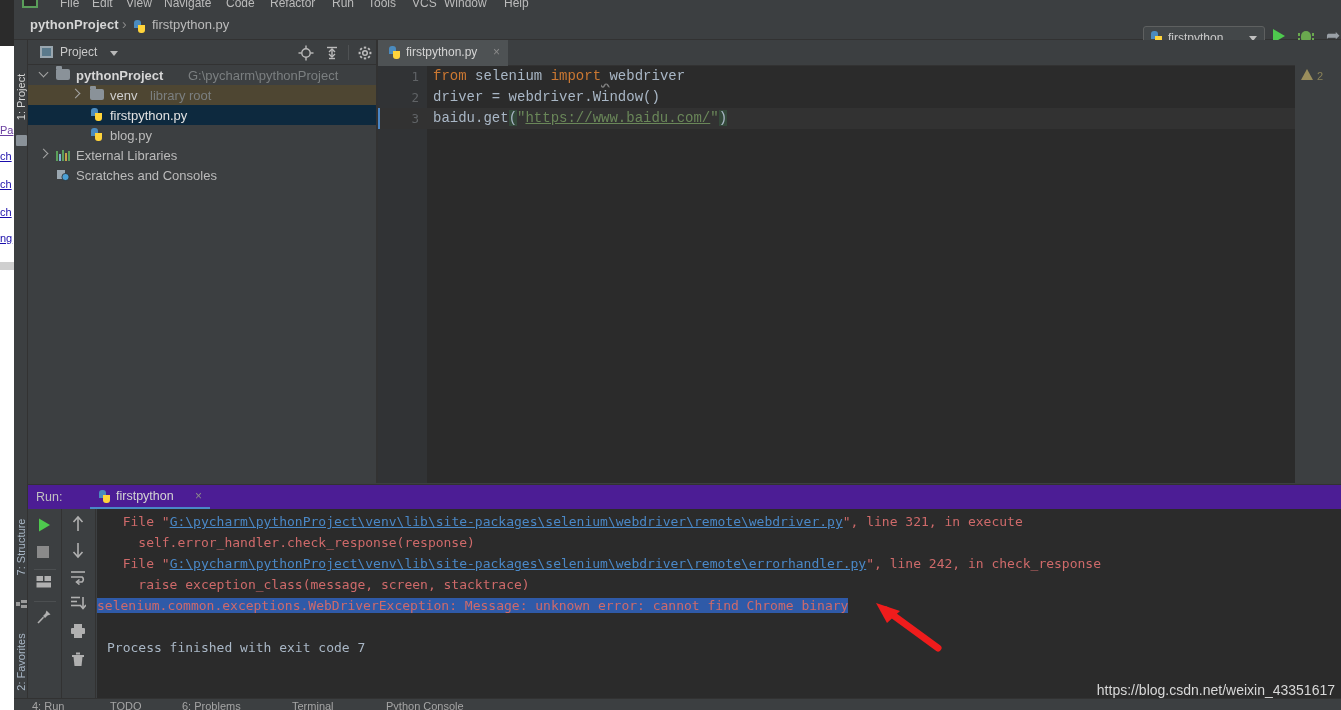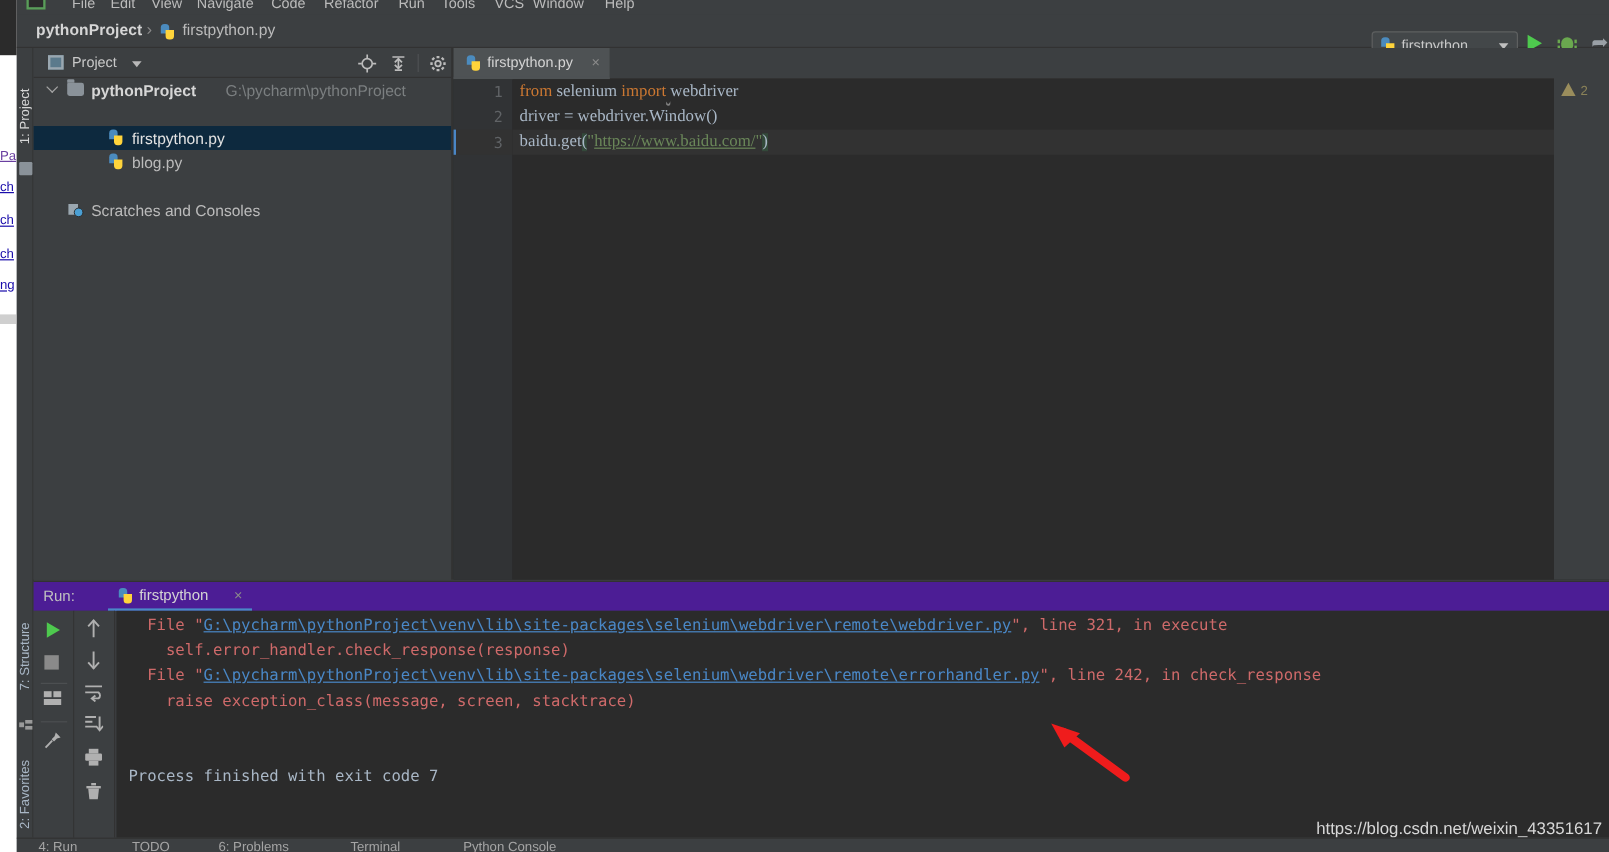--- a/index.html
+++ b/index.html
@@ -143,21 +143,21 @@
   .etab .cl { position: absolute; right: 8px; top: 5px; font-size: 12px; color: #8b8b8b; }
 
   .gutter { position: absolute; left: 0; top: 26px; width: 49px; height: 417px;
      background: #313335; }
   .lnum { position: absolute; right: 8px; font-size: 12.5px; color: #606366;
      font-family: "DejaVu Sans Mono", monospace; }
   .caretline-gutter { position:absolute; left:0; width:49px; height:21px; background:#323232;}
   .caretmark { position:absolute; left:0; width:2px; height:21px; background:#4a86c5;}
 
   .codearea { position: absolute; left: 49px; top: 26px; width: 914px; height: 417px;
-     background: #2b2b2b; font-family: Liberation Serif, serif; font-size: 14px; }
+     background: #2b2b2b; font-family: Liberation Mono, monospace; font-size: 14px; }
   .cline { position: absolute; left: 6px; white-space: pre; line-height: 21px; height: 21px; }
   .caretrow { position: absolute; left: 0; width: 914px; height: 21px; background: #323232; }
   .kw { color: #cc7832; }
   .id { color: #a9b7c6; }
   .str { color: #6a8759; }
   .brk { color: #a9b7c6; }
   .wave { text-decoration: underline wavy #808080; text-underline-offset: 3px; }
   .link-str { color: #6a8759; text-decoration: underline; }
 
   .rgutter { position: absolute; left: 1295px; top: 40px; width: 46px; height: 443px;
@@ -329,37 +329,54 @@
 
     <div class="proj-tree">
 
       <div class="trow" style="top:0">
         <div class="arrow down" style="left:12px; top:4px;"></div>
         <div class="folder" style="left:28px"></div>
         <div class="tlabel" style="left:48px; font-weight:bold; color:#d6d6d6;">pythonProject</div>
         <div class="tsub" style="left:160px">G:\pycharm\pythonProject</div>
       </div>
 
+      <div class="trow sel-venv" style="top:20px">
+        <div class="arrow right" style="left:44px; top:5px;"></div>
+        <div class="folder" style="left:62px"></div>
+        <div class="tlabel" style="left:82px; color:#cfcfcf;">venv</div>
+        <div class="tsub" style="left:122px">library root</div>
+      </div>
 
       <div class="trow sel-file" style="top:40px">
         <span class="pyicon" style="position:absolute;left:62px;top:3px">
             <i class="b"></i>
             <i class="y"></i>
           </span>
         <div class="tlabel" style="left:82px; color:#e2e2e2;">firstpython.py</div>
       </div>
 
       <div class="trow" style="top:60px">
         <span class="pyicon" style="position:absolute;left:62px;top:3px">
             <i class="b"></i>
             <i class="y"></i>
           </span>
         <div class="tlabel" style="left:82px;">blog.py</div>
       </div>
 
+      <div class="trow" style="top:80px">
+        <div class="arrow right" style="left:12px; top:5px;"></div>
+        <div class="libicon" style="left:28px">
+          <span style="left:0;  height:10px; background:#5ba05b;"></span>
+          <span style="left:3px;height:7px;  background:#7fb3d5;"></span>
+          <span style="left:6px;height:11px; background:#5ba05b;"></span>
+          <span style="left:9px;height:8px;  background:#c9a14a;"></span>
+          <span style="left:12px;height:10px;background:#5ba05b;"></span>
+        </div>
+        <div class="tlabel" style="left:48px;">External Libraries</div>
+      </div>
 
       <div class="trow" style="top:100px">
         <div class="scricon" style="left:28px">
           <svg width="14" height="12" viewBox="0 0 14 12">
             <path d="M1 1 L9 1 L9 10 L1 10 Z" fill="#9aa7b0"></path>
             <circle cx="9.5" cy="8" r="3.6" fill="#4a9fd4" stroke="#2b2b2b" stroke-width="0.8"></circle>
           </svg>
         </div>
         <div class="tlabel" style="left:48px;">Scratches and Consoles</div>
       </div>
@@ -497,20 +514,21 @@
     <div class="console">
 
       <div class="cl-line" style="top:2px"><span class="c-err">  File "</span><span class="c-link">G:\pycharm\pythonProject\venv\lib\site-packages\selenium\webdriver\remote\webdriver.py</span><span class="c-err">", line 321, in execute</span></div>
 
       <div class="cl-line" style="top:23px"><span class="c-err">    self.error_handler.check_response(response)</span></div>
 
       <div class="cl-line" style="top:44px"><span class="c-err">  File "</span><span class="c-link">G:\pycharm\pythonProject\venv\lib\site-packages\selenium\webdriver\remote\errorhandler.py</span><span class="c-err">", line 242, in check_response</span></div>
 
       <div class="cl-line" style="top:65px"><span class="c-err">    raise exception_class(message, screen, stacktrace)</span></div>
 
+      <div class="cl-line" style="top:86px; left:0px;"><span class="c-err c-sel">selenium.common.exceptions.WebDriverException: Message: unknown error: cannot find Chrome binary</span></div>
 
       <div class="cl-line" style="top:128px"><span class="c-plain">Process finished with exit code 7</span></div>
     </div>
   </div>
 
   <svg class="arrow-svg" width="90" height="55" viewBox="0 0 90 55">
     <line x1="78" y1="50" x2="26" y2="12" stroke="#ef1c1c" stroke-width="7" stroke-linecap="round"></line>
     <polygon points="16,5 40,13 27,25" fill="#ef1c1c"></polygon>
   </svg>
 

